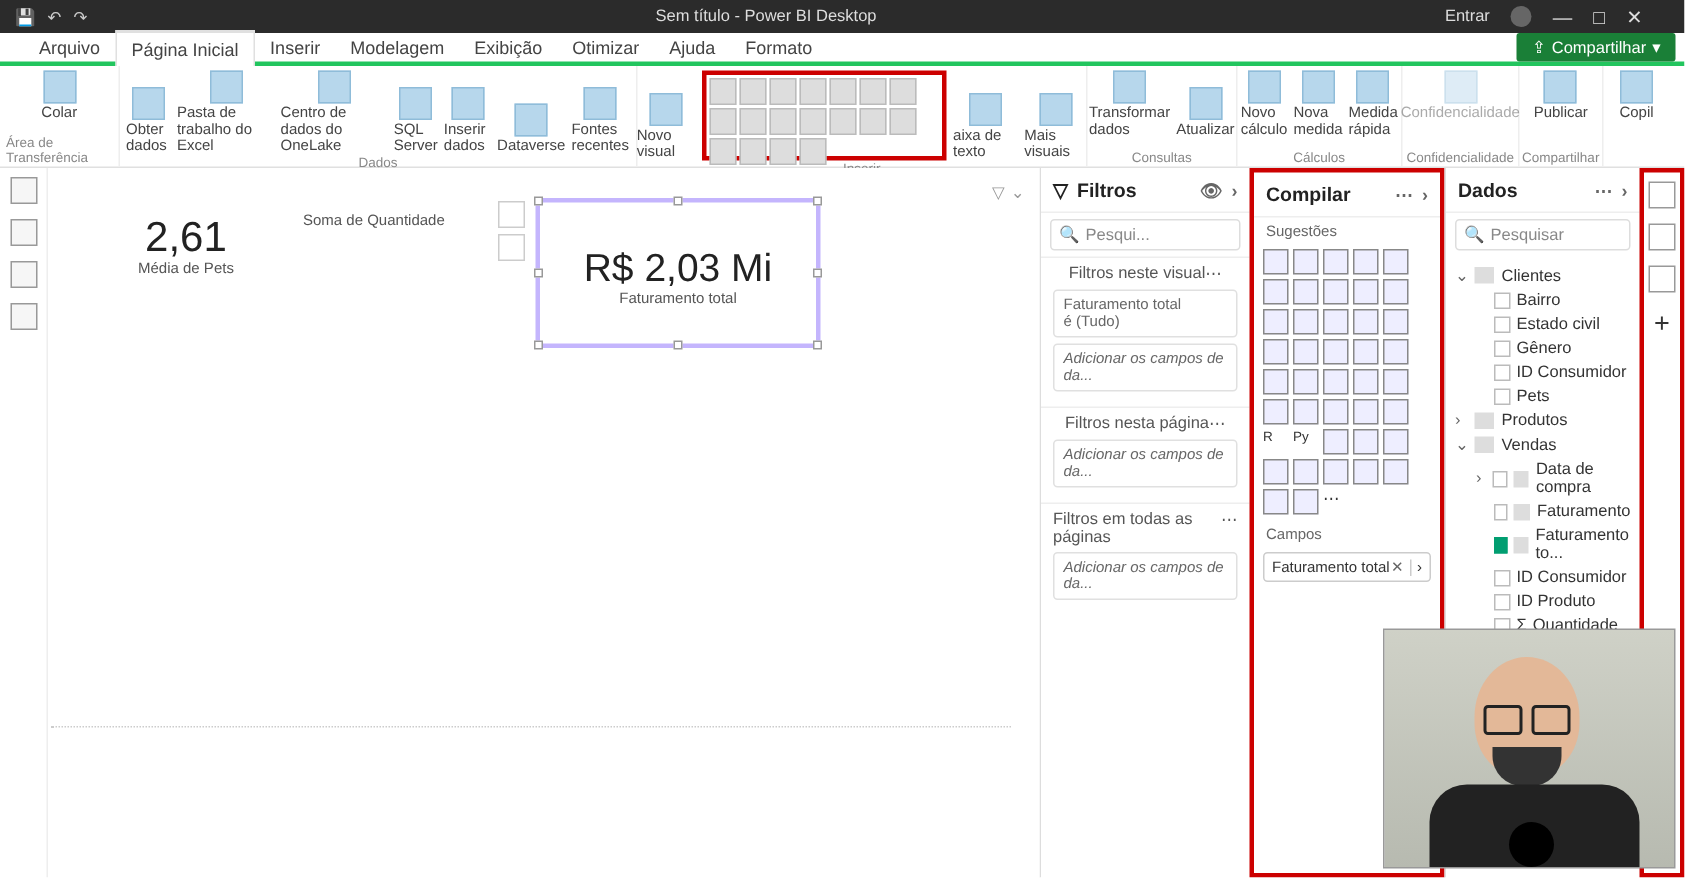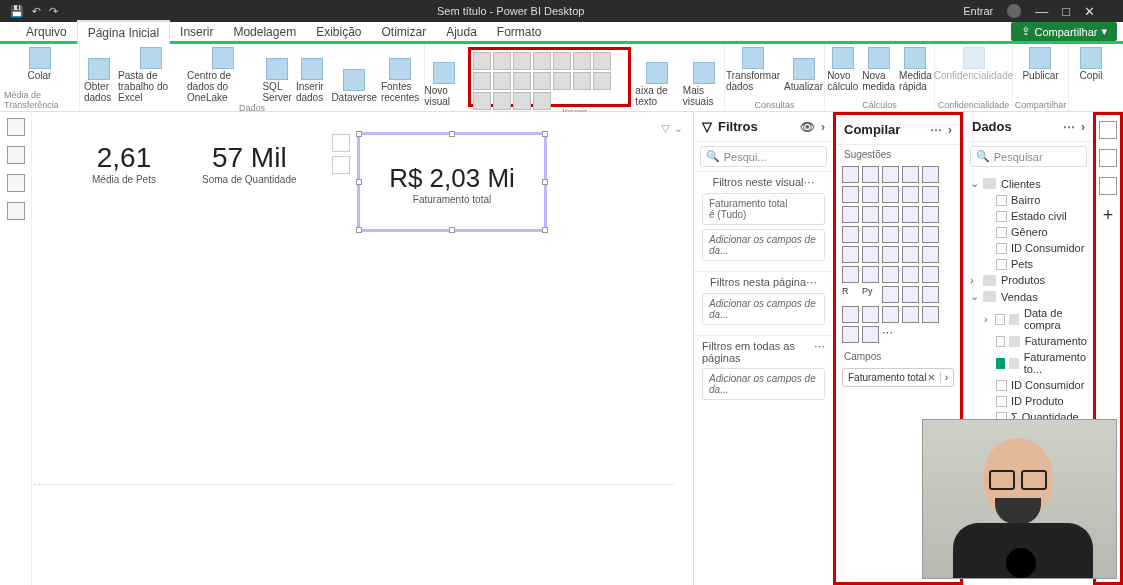--- a/index.html
+++ b/index.html
@@ -130,21 +130,21 @@
 </div>
 
 <div class="ribbon">
   <div class="rgrp" style="width:80px">
     <div class="btns">
       <div class="rbtn">
           <div class="ic"></div>
           <span>Colar</span>
         </div>
     </div>
-    <div class="glabel">Média de Transferência</div>
+    <div class="glabel">Área de Transferência</div>
   </div>
   <div class="rgrp" style="width:345px">
     <div class="btns">
       <div class="rbtn">
           <div class="ic"></div>
           <span>Obter dados</span>
         </div>
       <div class="rbtn">
           <div class="ic"></div>
           <span>Pasta de trabalho do Excel</span>
@@ -280,21 +280,20 @@
     <div class="filter-drop">
       <span>▽</span>
       <span>⌄</span>
     </div>
 
     <div class="kpi" style="left:60px;top:30px">
       <div class="val">2,61</div>
       <div class="lab">Média de Pets</div>
     </div>
     <div class="kpi" style="left:170px;top:30px">
-      <div class="val">57 Mil</div>
       <div class="lab">Soma de Quantidade</div>
     </div>
 
     <div class="float-icons" style="left:300px;top:22px">
       <div></div>
       <div></div>
     </div>
 
     <div class="kpi-selected kpi" style="left:325px;top:20px;width:190px;height:100px;">
       <div class="handle" style="left:-4px;top:-4px"></div>

